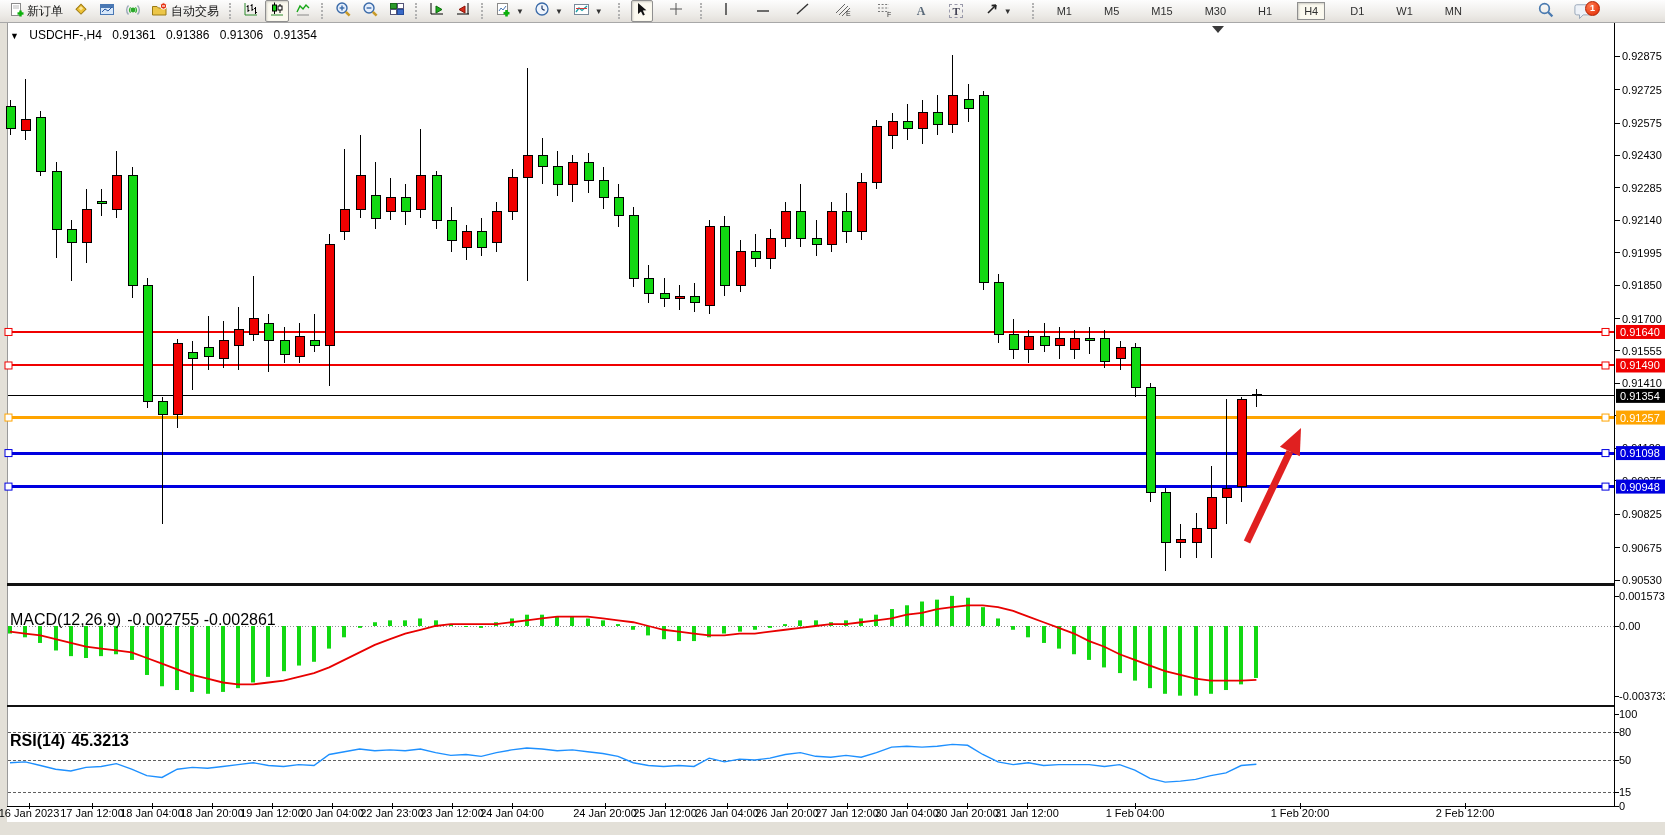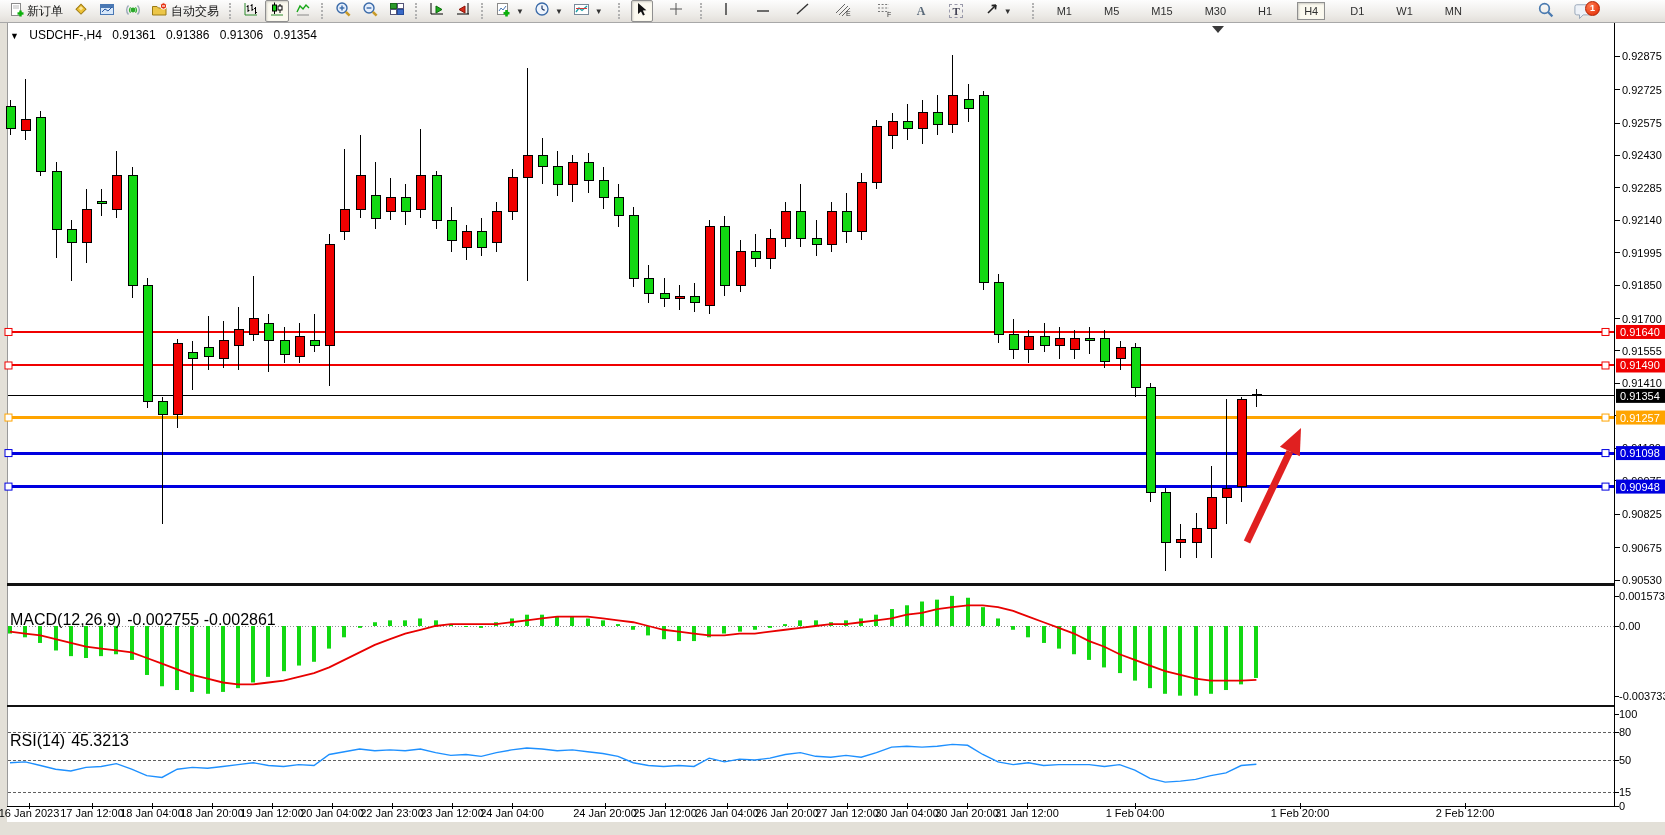--- a/index.html
+++ b/index.html
@@ -319,21 +319,21 @@
     <span>USDCHF-,H4</span>
     <span>0.91361</span>
     <span>0.91386</span>
     <span>0.91306</span>
     <span>0.91354</span>
   </div>
 
   <div class="pane-label" id="macd-label" style="left: 10px; top: 588px;">
     <span>MACD(12,26,9)</span><span>-0.002755 -0.002861</span>
   </div>
-  <div class="pane-label" id="rsi-label" style="left: 10px; top: 709px;">
+  <div class="pane-label" id="rsi-label" style="left: 10px; top: 709px; font-weight: bold;">
     <span>RSI(14)</span><span>45.3213</span>
   </div>
 
   <svg id="chart-svg" width="1665" height="812">
       <rect x="7" y="0" width="1658" height="799" fill="#ffffff"></rect>
       <line x1="7.5" y1="0" x2="7.5" y2="783" stroke="#9a9a9a" shape-rendering="crispEdges"></line>
       <line x1="1614.5" y1="0" x2="1614.5" y2="783" stroke="#000" shape-rendering="crispEdges"></line>
       <line x1="1614" y1="33" x2="1620" y2="33" stroke="#000" shape-rendering="crispEdges"></line>
       <text x="1622" y="37" fill="#000" font-size="11" font-family="Liberation Sans, sans-serif" text-anchor="start">0.92875</text>
       <line x1="1614" y1="66.51812366737623" x2="1620" y2="66.51812366737623" stroke="#000" shape-rendering="crispEdges"></line>

